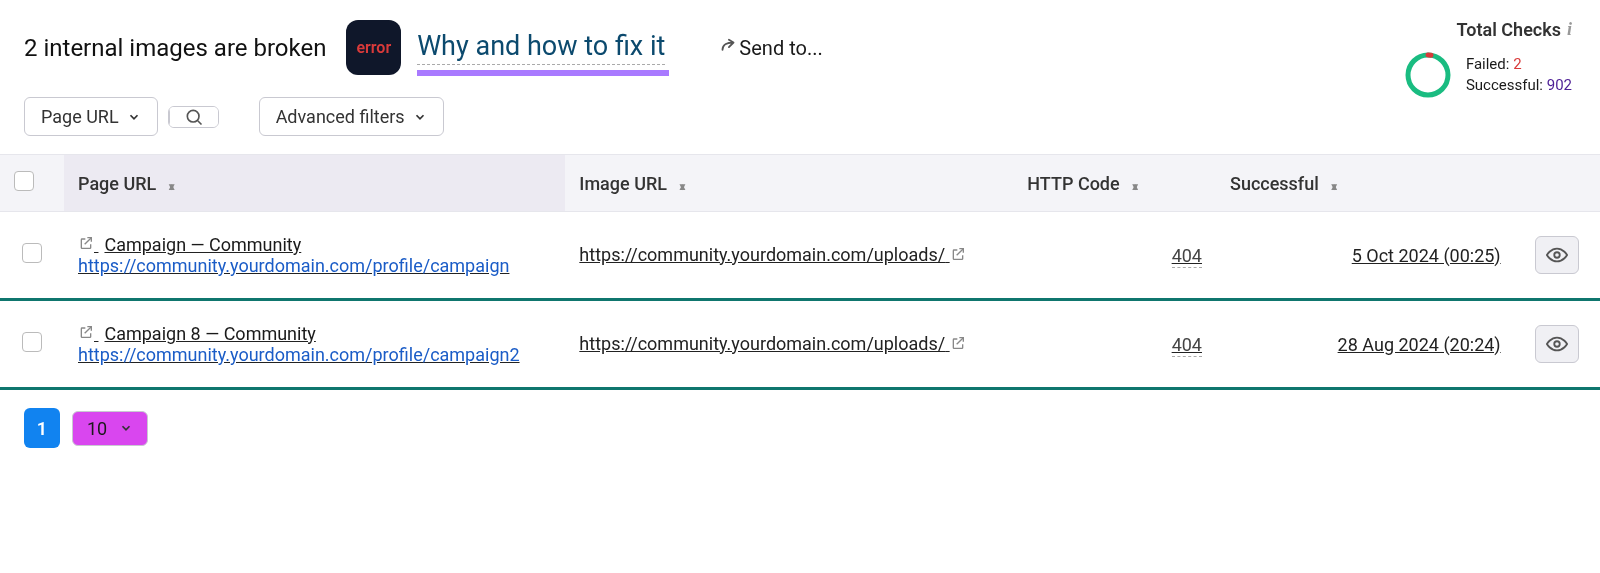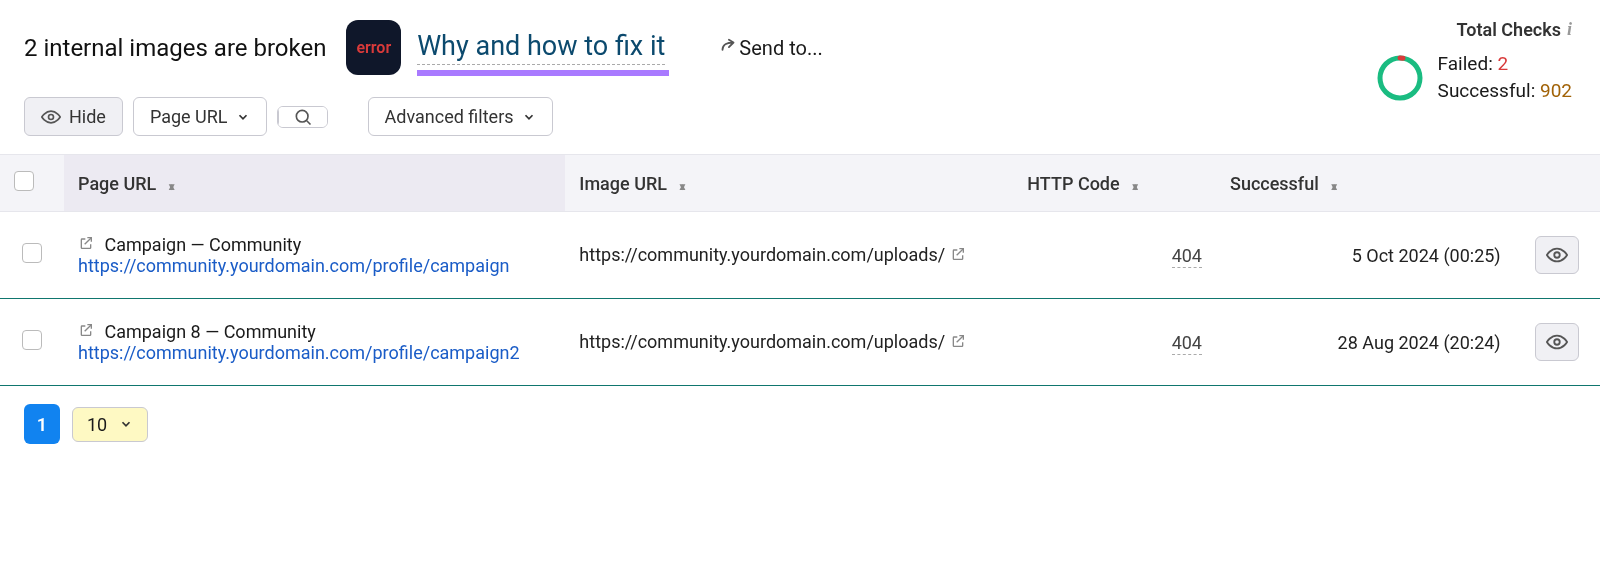--- a/index.html
+++ b/index.html
@@ -115,42 +115,43 @@
     top: -56px;
     font-weight: 600;
     font-size: 18px;
     color: #333;
     display: inline-flex;
     align-items: center;
     gap: 6px;
   }
   .checks-title .info { color: #999; font-style: italic; font-family: serif; }
   .checks-ring svg { display: block; }
-  .checks-stats { font-size: 19px; line-height: 1.4; }
+  .checks-stats { font-size: 15px; line-height: 1.4; }
   .checks-stats .failed-n { color: #d93a3a; }
-  .checks-stats .ok-n { color: #a16207; }
+  .checks-stats .ok-n { color: #4c1d95; }
 
   .table { width: 100%; border-collapse: collapse; }
   .table thead th {
     background: #f4f4f8;
     border-top: 1px solid #e6e6ec;
     border-bottom: 1px solid #e6e6ec;
     text-align: left;
     font-weight: 500;
     font-size: 18px;
     color: #333;
     padding: 16px 14px;
   }
   .table thead th.col-pageurl { background: #eceaf2; }
   .table tbody td {
-    border-bottom: 1px solid #0f766e;
+    border-bottom: 3px solid #0f766e;
     padding: 22px 14px;
     vertical-align: middle;
     font-size: 18px;
     color: #222;
+    text-decoration: underline;
   }
   .checkbox {
     width: 20px;
     height: 20px;
     border: 1px solid #bbb;
     border-radius: 4px;
     display: inline-block;
     background: #fff;
   }
   .col-chk { width: 60px; text-align: center; }
@@ -199,21 +200,21 @@
     justify-content: center;
     font-weight: 600;
   }
   .page-size {
     display: inline-flex;
     align-items: center;
     gap: 12px;
     border: 1px solid #c9c9d1;
     border-radius: 6px;
     padding: 6px 14px;
-    background: #fef9c3;
+    background: #d946ef;
     cursor: pointer;
   }
   .chev { width:14px; height:14px; }
 </style>
 </head>
 <body>
 
 <div class="header-row">
   <span class="page-title">2 internal images are broken</span>
   <span class="error-badge">error</span>
@@ -228,27 +229,20 @@
     <span>Send to...</span>
   </span>
 </div>
 
 <div class="controls-row" style="position:relative;align-items:center;">
   <div class="checks-title">
     <span>Total Checks</span>
     <span class="info">i</span>
   </div>
 
-  <span class="btn">
-    <svg width="20" height="20" viewBox="0 0 24 24" fill="none" stroke="#555" stroke-width="2">
-        <path d="M1 12s4-7 11-7 11 7 11 7-4 7-11 7S1 12 1 12z"></path>
-        <circle cx="12" cy="12" r="3"></circle>
-      </svg>
-    <span>Hide</span>
-  </span>
 
   <span class="btn btn-white">
     <span>Page URL</span>
     <svg class="chev" viewBox="0 0 24 24" fill="none" stroke="#333" stroke-width="3">
         <polyline points="6 9 12 15 18 9"></polyline>
       </svg>
   </span>
 
   <span class="input-group">
     <button class="search-btn">

